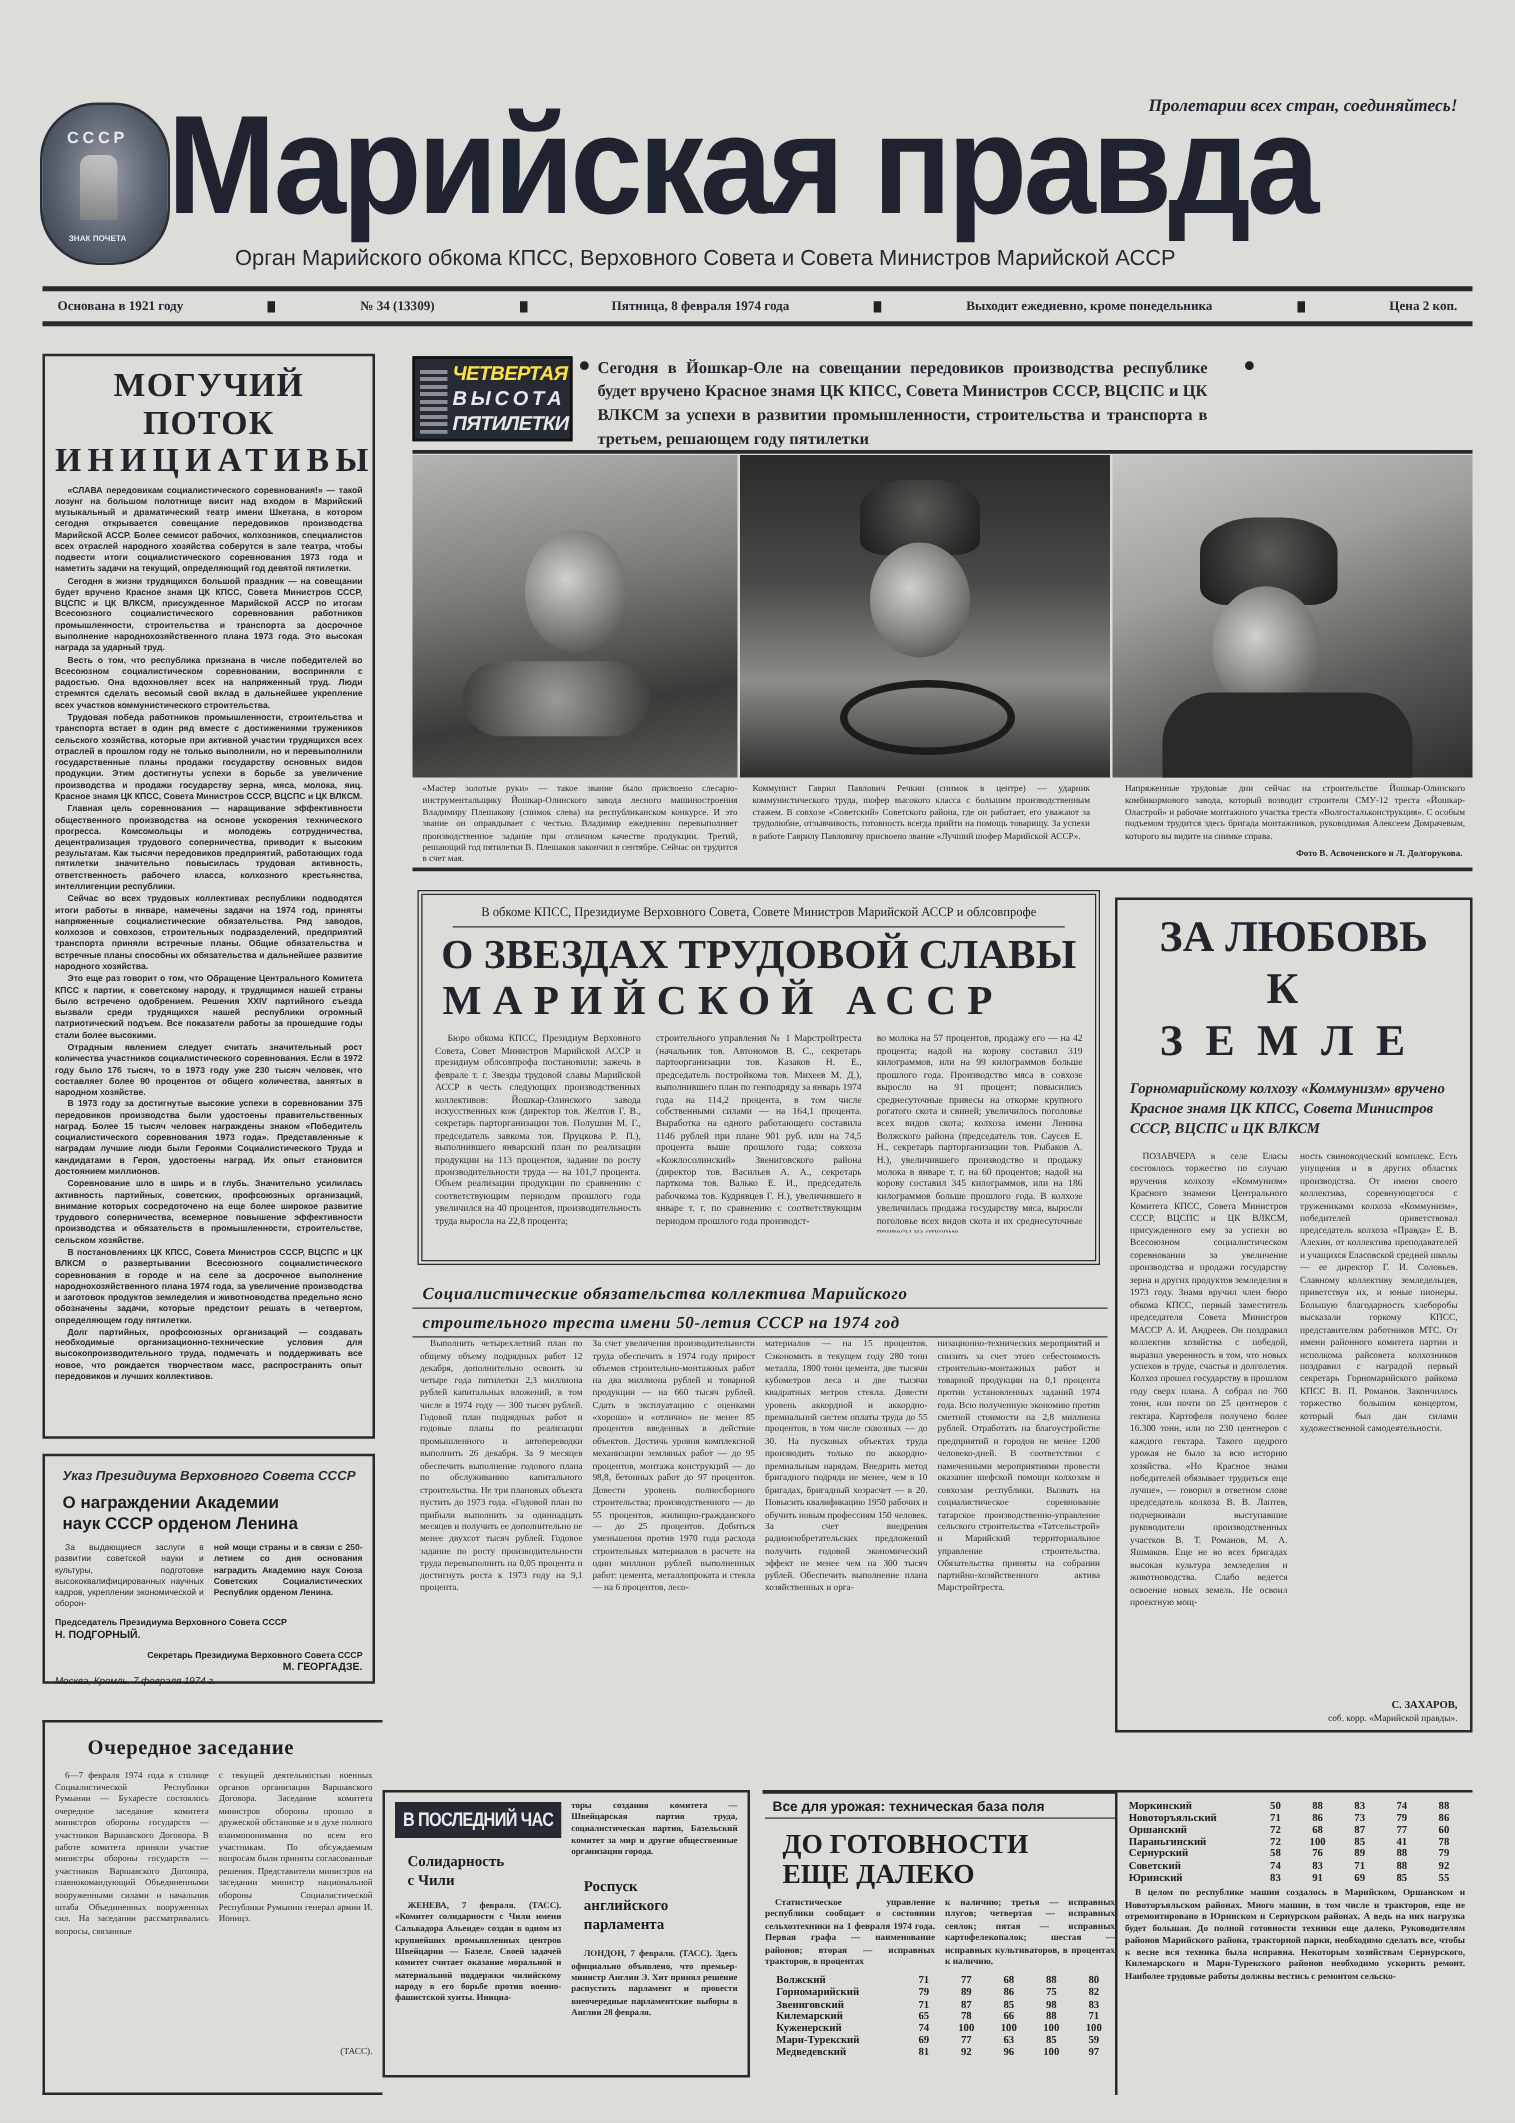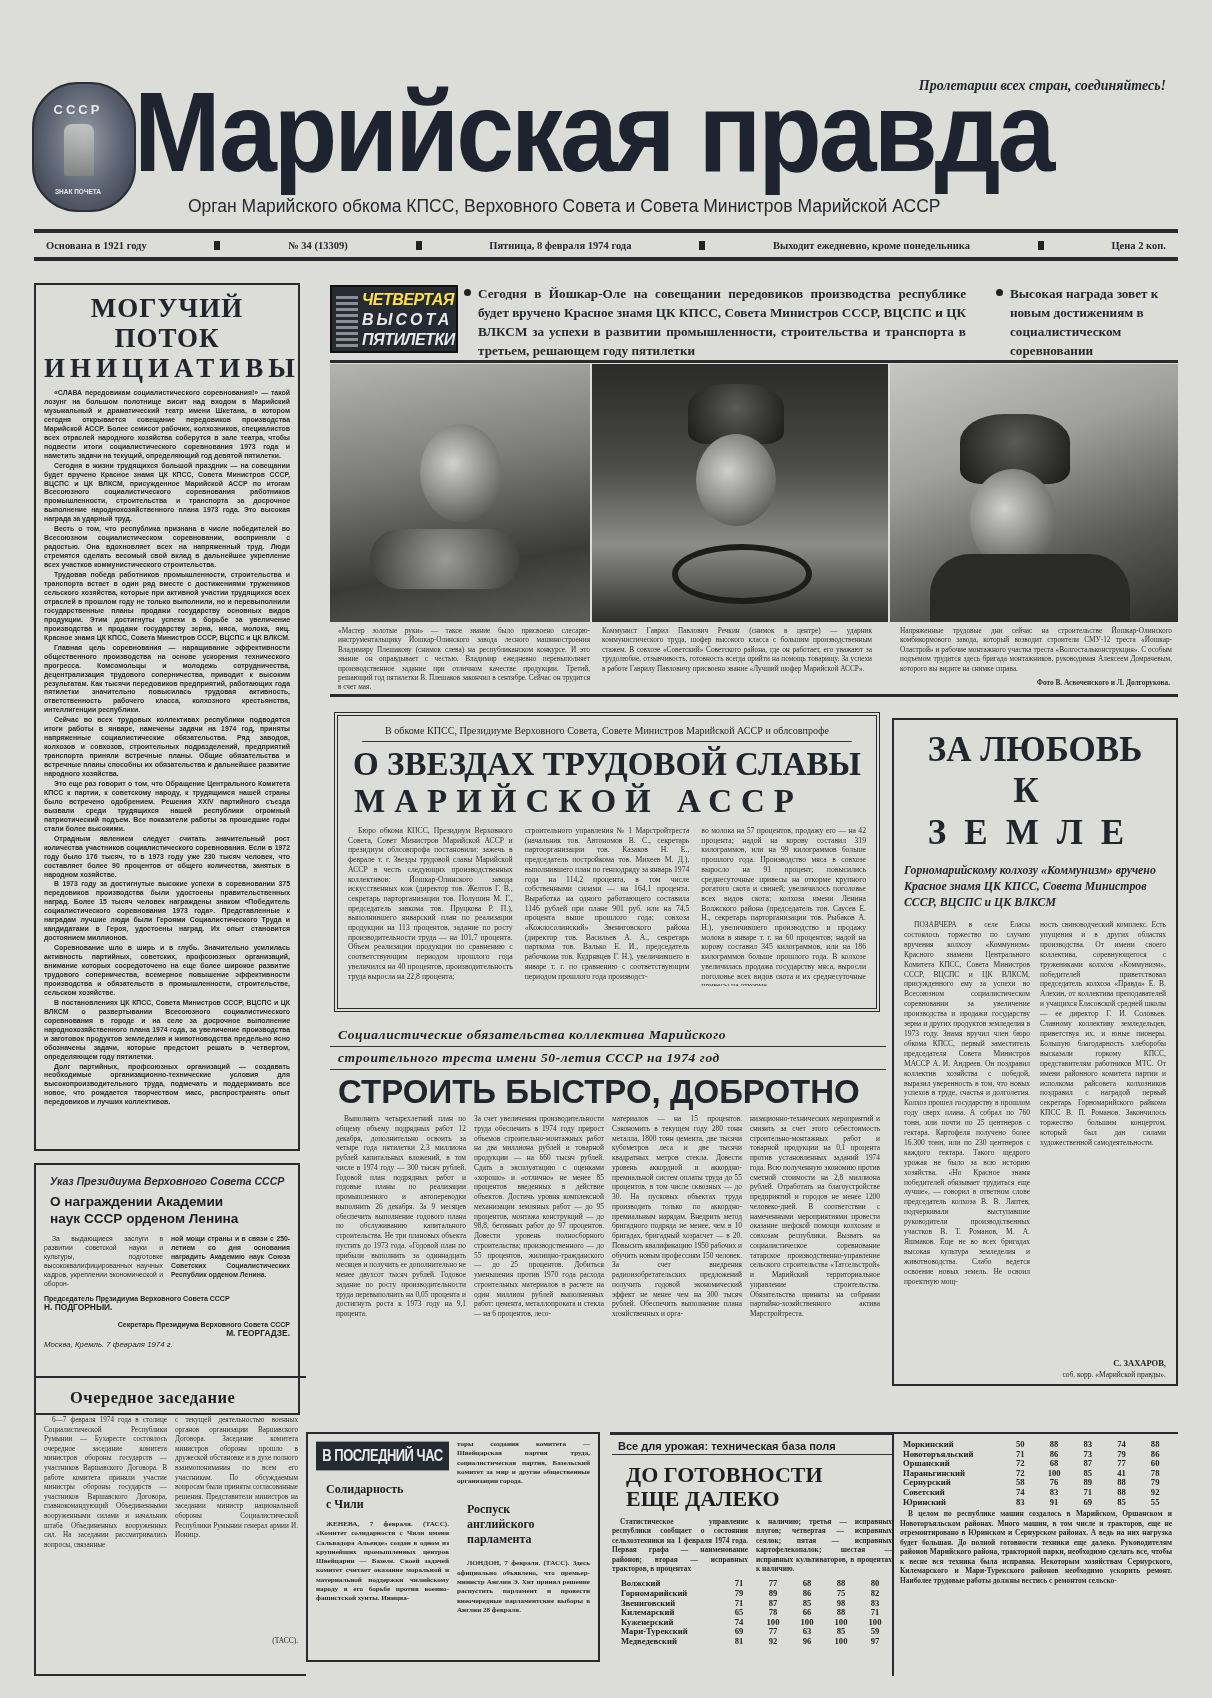--- a/index.html
+++ b/index.html
@@ -76,21 +76,20 @@
     <div class="sans bold ital" style="font-size:16px;line-height:20px;color:#fde047;letter-spacing:-0.5px;">ЧЕТВЕРТАЯ</div>
     <div class="sans bold ital" style="font-size:16px;line-height:20px;color:#e8e8ea;letter-spacing:3px;">ВЫСОТА</div>
     <div class="sans bold ital" style="font-size:16px;line-height:20px;color:#e8e8ea;letter-spacing:-0.5px;">ПЯТИЛЕТКИ</div>
   </div>
   <div class="abs serif bold" style="left:478px;top:284px;width:488px;font-size:13.2px;line-height:19px;color:#25282e;text-align:justify;">
     <span style="position:absolute;left:-14px;top:5px;width:7px;height:7px;border-radius:50%;background:#222;"></span>
     <span>Сегодня в Йошкар-Оле на совещании передовиков производства республике будет вручено Красное знамя ЦК КПСС, Совета Министров СССР, ВЦСПС и ЦК ВЛКСМ за успехи в развитии промышленности, строительства и транспорта в третьем, решающем году пятилетки</span>
   </div>
   <div class="abs serif bold" style="left:1010px;top:284px;width:168px;font-size:13.2px;line-height:19px;color:#25282e;">
     <span style="position:absolute;left:-14px;top:5px;width:7px;height:7px;border-radius:50%;background:#222;"></span>
-    <span>Высокая награда зовет к новым достижениям в социалистическом соревновании</span>
   </div>
 
   <div class="rule" style="left:330px;top:360px;width:848px;height:3px;"></div>
   <div class="photo" style="left:330px;top:364px;width:260px;height:258px;background:linear-gradient(170deg,#b4b4b0 0%,#7c7c78 40%,#3a3a38 75%,#5c5c58 100%);">
     <div class="fig" style="left:90px;top:60px;width:82px;height:98px;"></div>
     <div class="abs" style="left:40px;top:165px;width:150px;height:60px;border-radius:30px;background:radial-gradient(circle,#9a9a96,#3a3a38);"></div>
   </div>
   <div class="photo" style="left:592px;top:364px;width:296px;height:258px;background:linear-gradient(180deg,#2a2a29 0%,#4b4b49 40%,#8c8c88 70%,#2f2f2e 100%);">
     <div class="hat" style="left:96px;top:20px;width:96px;height:60px;"></div>
     <div class="fig" style="left:104px;top:70px;width:80px;height:92px;"></div>
@@ -130,30 +129,29 @@
         <div class="txt" style="font-size:7.5px;line-height:9.9px;height:430px;overflow:hidden;">ность свиноводческий комплекс. Есть упущения и в других областях производства. От имени своего коллектива, соревнующегося с тружениками колхоза «Коммунизм», победителей приветствовал председатель колхоза «Правда» Е. В. Алехин, от коллектива преподавателей и учащихся Еласовской средней школы — ее директор Г. И. Соловьев. Славному коллективу земледельцев, приветствуя их, и юные пионеры. Большую благодарность хлеборобы высказали горкому КПСС, представителям работников МТС. От имени районного комитета партии и исполкома райсовета колхозников поздравил с наградой первый секретарь Горномарийского райкома КПСС В. П. Романов. Закончилось торжество большим концертом, который был дан силами художественной самодеятельности.</div>
         <div class="serif bold" style="font-size:8.5px;text-align:right;margin-top:8px;">С. ЗАХАРОВ,</div>
         <div class="serif" style="font-size:7.5px;text-align:right;margin-top:2px;">соб. корр. «Марийской правды».</div>
       </div>
     </div>
   </div>
 
   <div class="abs" style="left:330px;top:1024px;width:556px;height:312px;">
     <div class="serif bold ital" style="font-size:13.5px;line-height:22px;border-bottom:1px solid #333;padding-left:8px;letter-spacing:.6px;">Социалистические обязательства коллектива Марийского</div>
     <div class="serif bold ital" style="font-size:13.5px;line-height:22px;border-bottom:1px solid #333;padding-left:8px;letter-spacing:.6px;">строительного треста имени 50-летия СССР на 1974 год</div>
-    <div class="sans bold" style="font-size:33px;line-height:44px;padding-left:8px;color:#22252c;">СТРОИТЬ БЫСТРО, ДОБРОТНО</div>
     <div style="display:flex;gap:8px;padding:0 6px;">
       <div class="txt" style="flex:1;font-size:7.4px;line-height:9.75px;height:220px;overflow:hidden;text-indent:8px;">Выполнить четырехлетний план по общему объему подрядных работ 12 декабря, дополнительно освоить за четыре года пятилетки 2,3 миллиона рублей капитальных вложений, в том числе в 1974 году — 300 тысяч рублей. Годовой план подрядных работ и годовые планы по реализации промышленного и автопереводки выполнить 26 декабря. За 9 месяцев обеспечить выполнение годового плана по обслуживанию капитального строительства. Не три плановых объекта пустить до 1973 года. «Годовой план по прибыли выполнить за одиннадцать месяцев и получить ее дополнительно не менее двухсот тысяч рублей. Годовое задание по росту производительности труда перевыполнить на 0,05 процента и достигнуть роста к 1973 году на 9,1 процента.</div>
       <div class="txt" style="flex:1;font-size:7.4px;line-height:9.75px;height:220px;overflow:hidden;">За счет увеличения производительности труда обеспечить в 1974 году прирост объемов строительно-монтажных работ на два миллиона рублей и товарной продукции — на 660 тысяч рублей. Сдать в эксплуатацию с оценками «хорошо» и «отлично» не менее 85 процентов введенных в действие объектов. Достичь уровня комплексной механизации земляных работ — до 95 процентов, монтажа конструкций — до 98,8, бетонных работ до 97 процентов. Довести уровень полносборного строительства; производственного — до 55 процентов, жилищно-гражданского — до 25 процентов. Добиться уменьшения против 1970 года расхода строительных материалов в расчете на один миллион рублей выполненных работ: цемента, металлопроката и стекла — на 6 процентов, лесо-</div>
       <div class="txt" style="flex:1;font-size:7.4px;line-height:9.75px;height:220px;overflow:hidden;">материалов — на 15 процентов. Сэкономить в текущем году 280 тонн металла, 1800 тонн цемента, две тысячи кубометров леса и две тысячи квадратных метров стекла. Довести уровень аккордной и аккордно-премиальной систем оплаты труда до 55 процентов, в том числе сквозных — до 30. На пусковых объектах труда производить только по аккордно-премиальным нарядам. Внедрить метод бригадного подряда не менее, чем в 10 бригадах, бригадный хозрасчет — в 20. Повысить квалификацию 1950 рабочих и обучить новым профессиям 150 человек. За счет внедрения радиоизобретательских предложений получить годовой экономический эффект не менее чем на 300 тысяч рублей. Обеспечить выполнение плана хозяйственных и орга-</div>
       <div class="txt" style="flex:1;font-size:7.4px;line-height:9.75px;height:220px;overflow:hidden;">низационно-технических мероприятий и снизить за счет этого себестоимость строительно-монтажных работ и товарной продукции на 0,1 процента против установленных заданий 1974 года. Всю полученную экономию против сметной стоимости на 2,8 миллиона рублей. Отработать на благоустройстве предприятий и городов не менее 1200 человеко-дней. В соответствии с намеченными мероприятиями провести оказание шефской помощи колхозам и совхозам республики. Вызвать на социалистическое соревнование татарское производственно-управление сельского строительства «Татсельстрой» и Марийский территориальное управление строительства. Обязательства приняты на собрании партийно-хозяйственного актива Марстройтреста.</div>
     </div>
   </div>
 
-  <div class="box" style="left:34px;top:1163px;width:266px;height:252px;padding:8px 8px;">
+  <div class="box" style="left:34px;top:1163px;width:266px;height:184px;padding:8px 8px;">
     <div class="sans bold ital" style="font-size:10.6px;line-height:16px;color:#2a2c33;margin-left:6px;">Указ Президиума Верховного Совета СССР</div>
     <div class="sans bold" style="font-size:13.6px;line-height:17px;margin:4px 0 0 6px;">О награждении Академии</div>
     <div class="sans bold" style="font-size:13.6px;line-height:17px;margin:0 0 8px 6px;">наук СССР орденом Ленина</div>
     <div style="display:flex;gap:8px;">
       <div class="txt sans" style="flex:1;font-family:'Liberation Sans',sans-serif;font-size:6.8px;line-height:8.9px;text-indent:8px;">За выдающиеся заслуги в развитии советской науки и культуры, подготовке высококвалифицированных научных кадров, укреплении экономической и оборон-</div>
       <div class="txt sans bold" style="flex:1;font-family:'Liberation Sans',sans-serif;font-size:6.8px;line-height:8.9px;">ной мощи страны и в связи с 250-летием со дня основания наградить Академию наук Союза Советских Социалистических Республик орденом Ленина.</div>
     </div>
     <div class="sans bold" style="font-size:7px;line-height:9px;margin-top:6px;">
       <div>Председатель Президиума Верховного Совета СССР</div>
       <div style="font-size:8.4px;">Н. ПОДГОРНЫЙ.</div>

